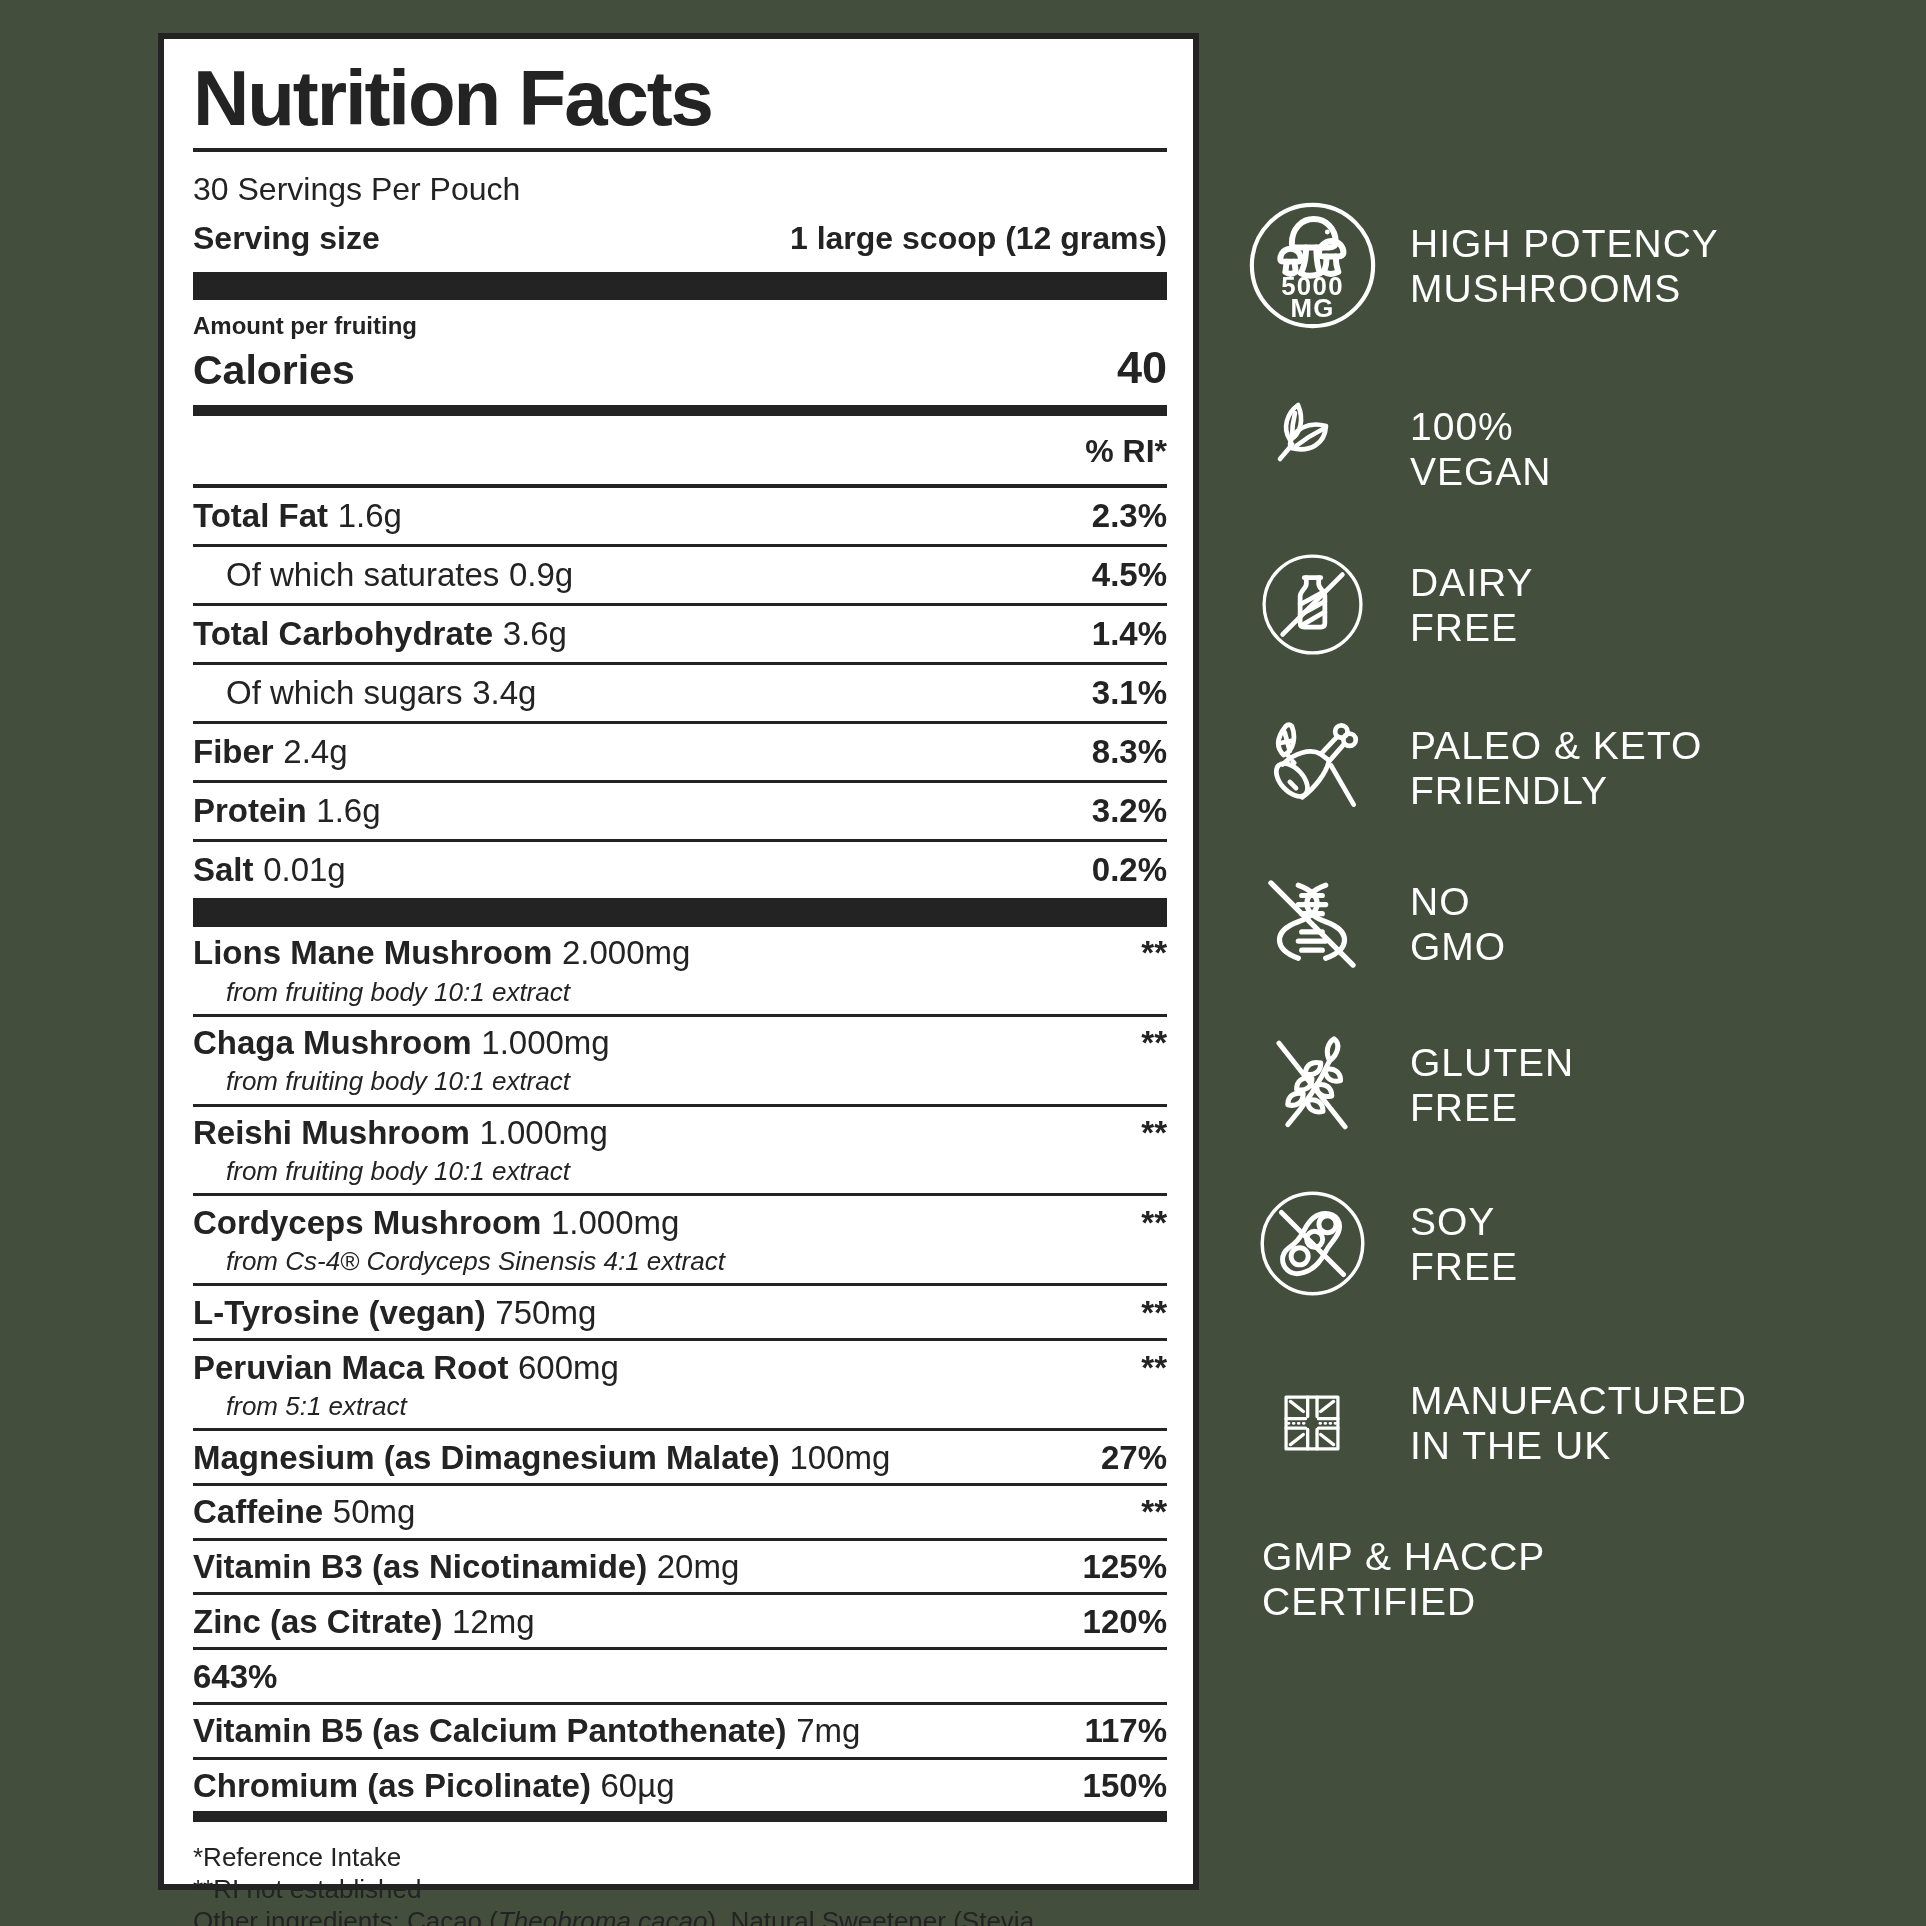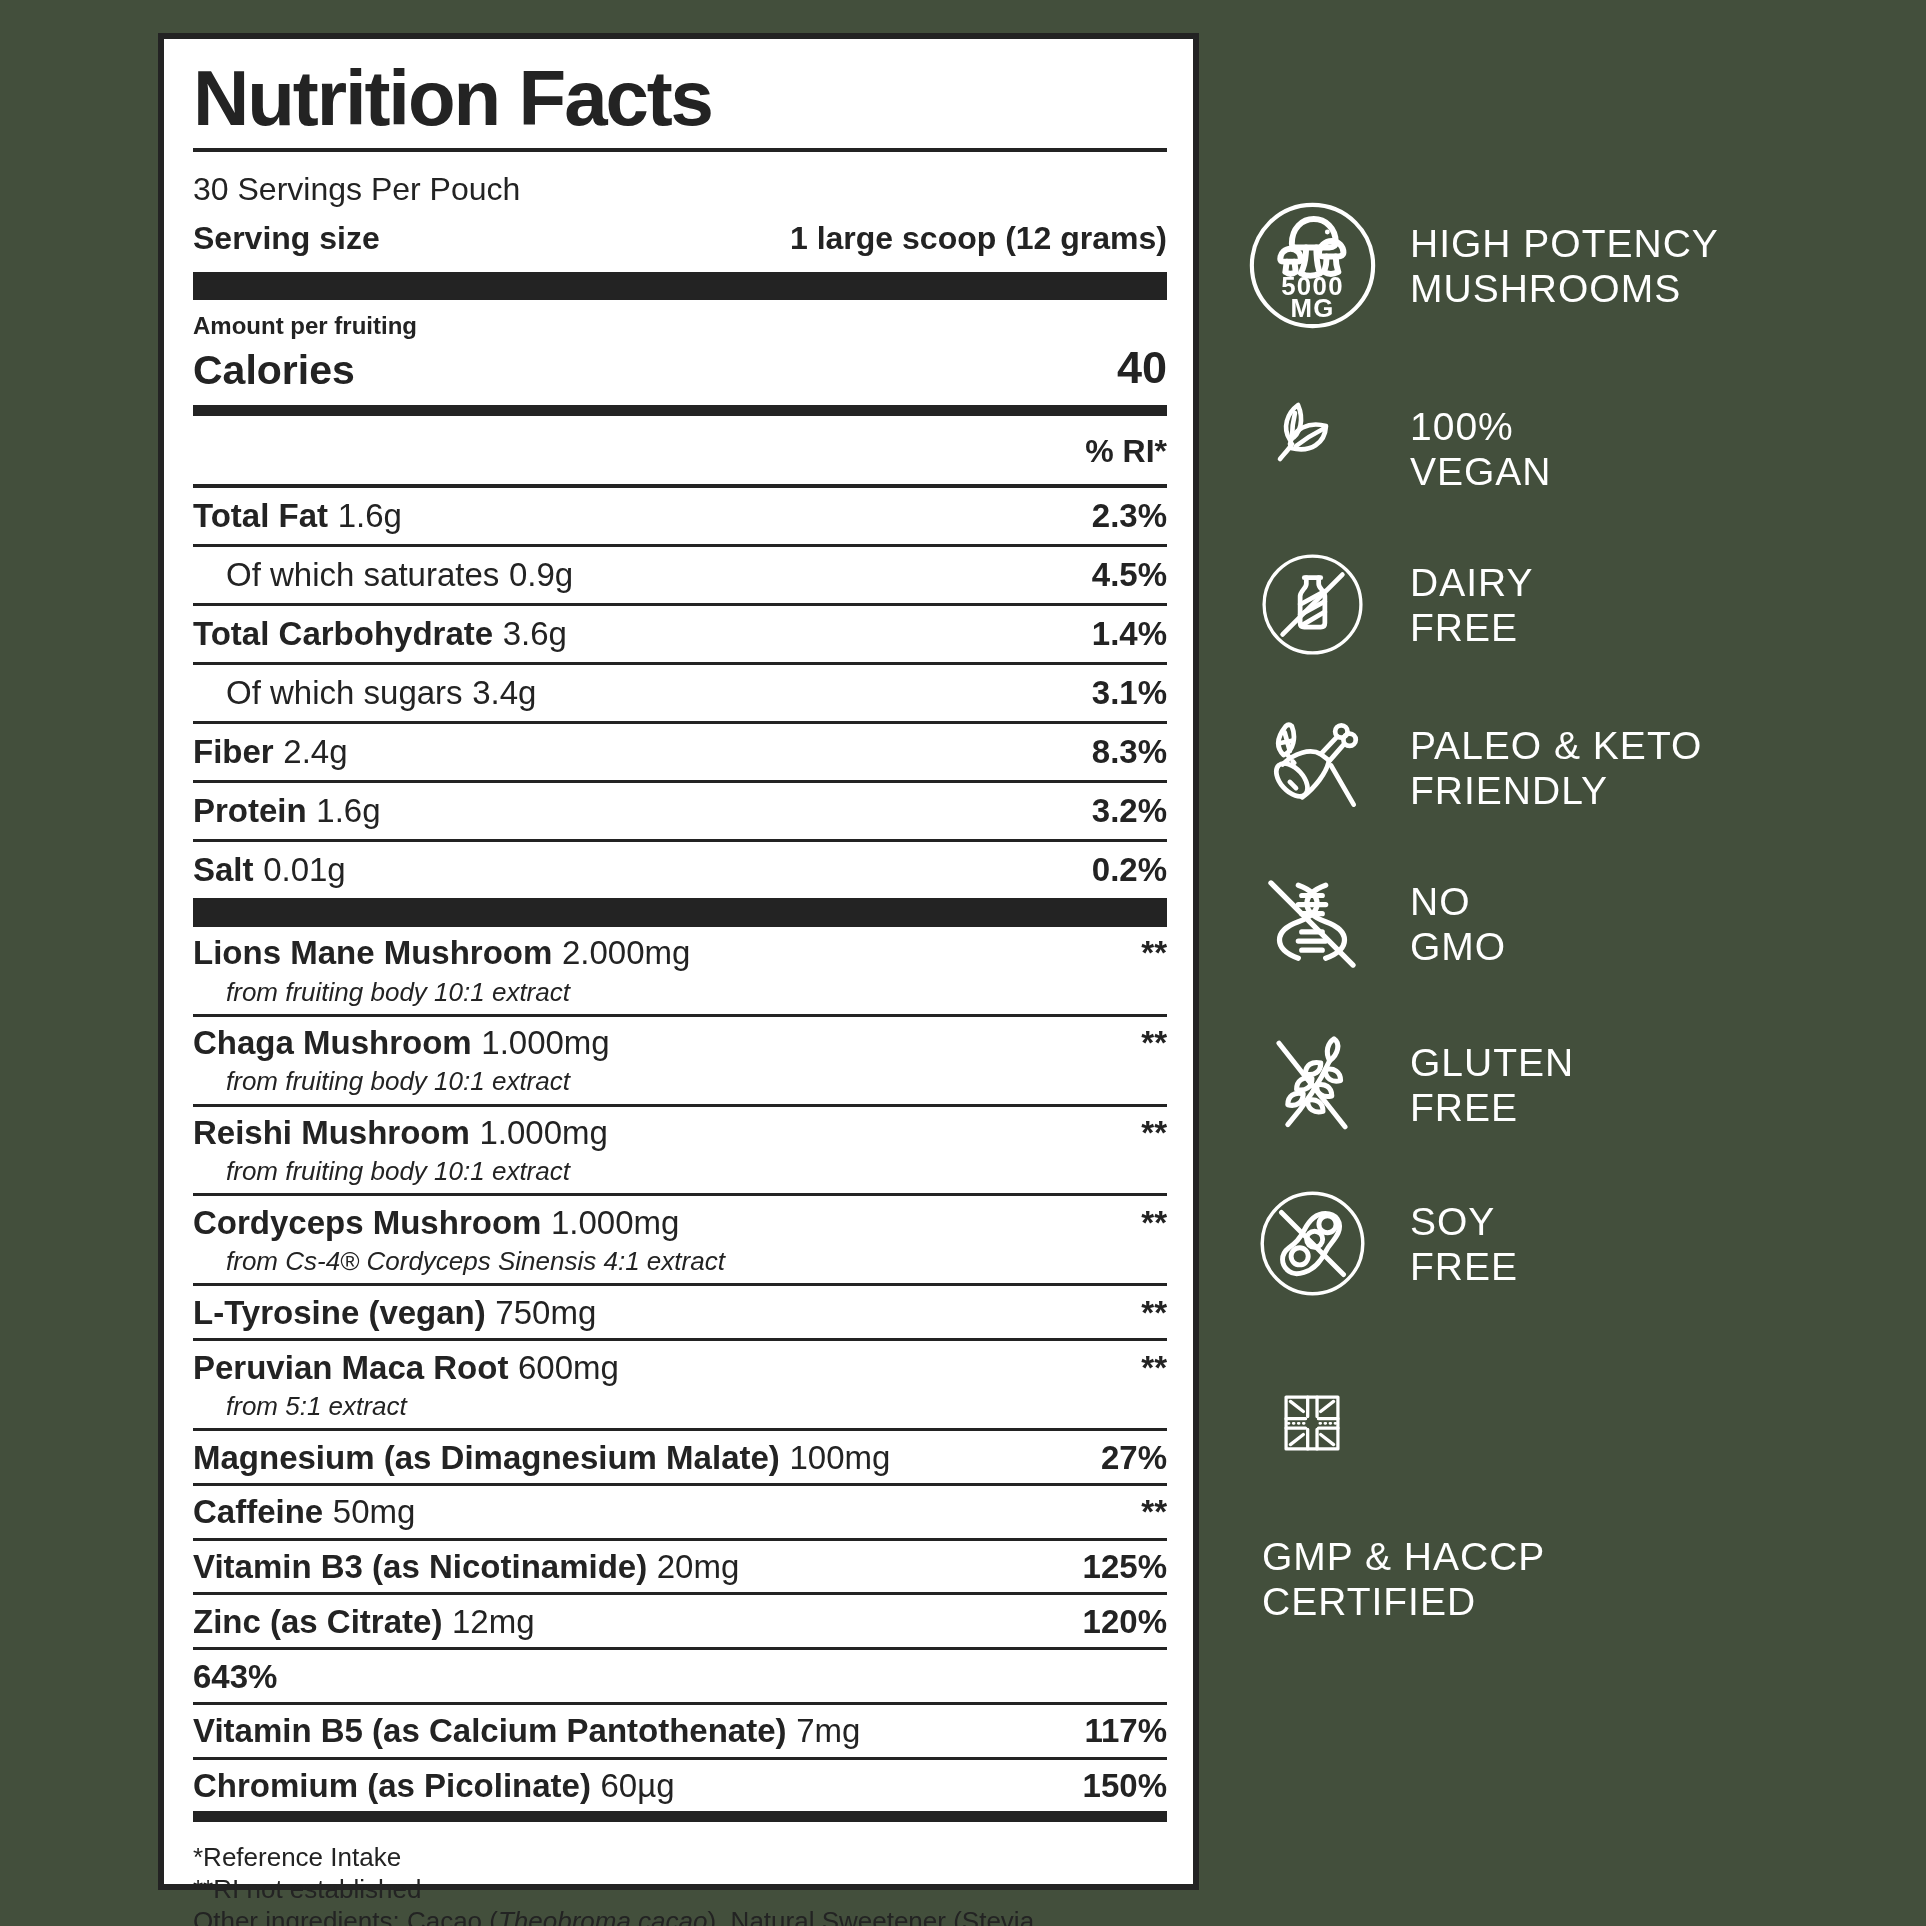--- a/index.html
+++ b/index.html
@@ -351,20 +351,24 @@
    <g fill="none" stroke="#fff" stroke-width="4.6" stroke-linecap="round" stroke-linejoin="round">
     <rect x="14" y="14" width="72" height="72" stroke-width="4.5"></rect>
     <path d="M44,14 L44,41 M57,14 L57,41 M44,86 L44,59 M57,86 L57,59"></path>
     <path d="M14,44 L41,44 M14,57 L41,57 M86,44 L59,44 M86,57 L59,57"></path>
     <path d="M20,20 L38,34 M80,20 L62,34 M20,80 L38,66 M80,80 L62,66"></path>
     <path d="M61,50.5 L83,50.5" stroke-dasharray="1 6" stroke-width="4"></path>
     <path d="M17,50.5 L39,50.5" stroke-dasharray="1 6" stroke-width="4"></path>
    </g>
  </svg>
       </div>
+      <div class="btext">
+        <div class="bline1">MANUFACTURED</div>
+        <div class="bline2">IN THE UK</div>
+      </div>
     </div>
     <div class="badge" style="top: 1513px;">
       <div class="btext">
         <div class="bline1">GMP &amp; HACCP</div>
         <div class="bline2">CERTIFIED</div>
       </div>
     </div>
   </div>
 
 

